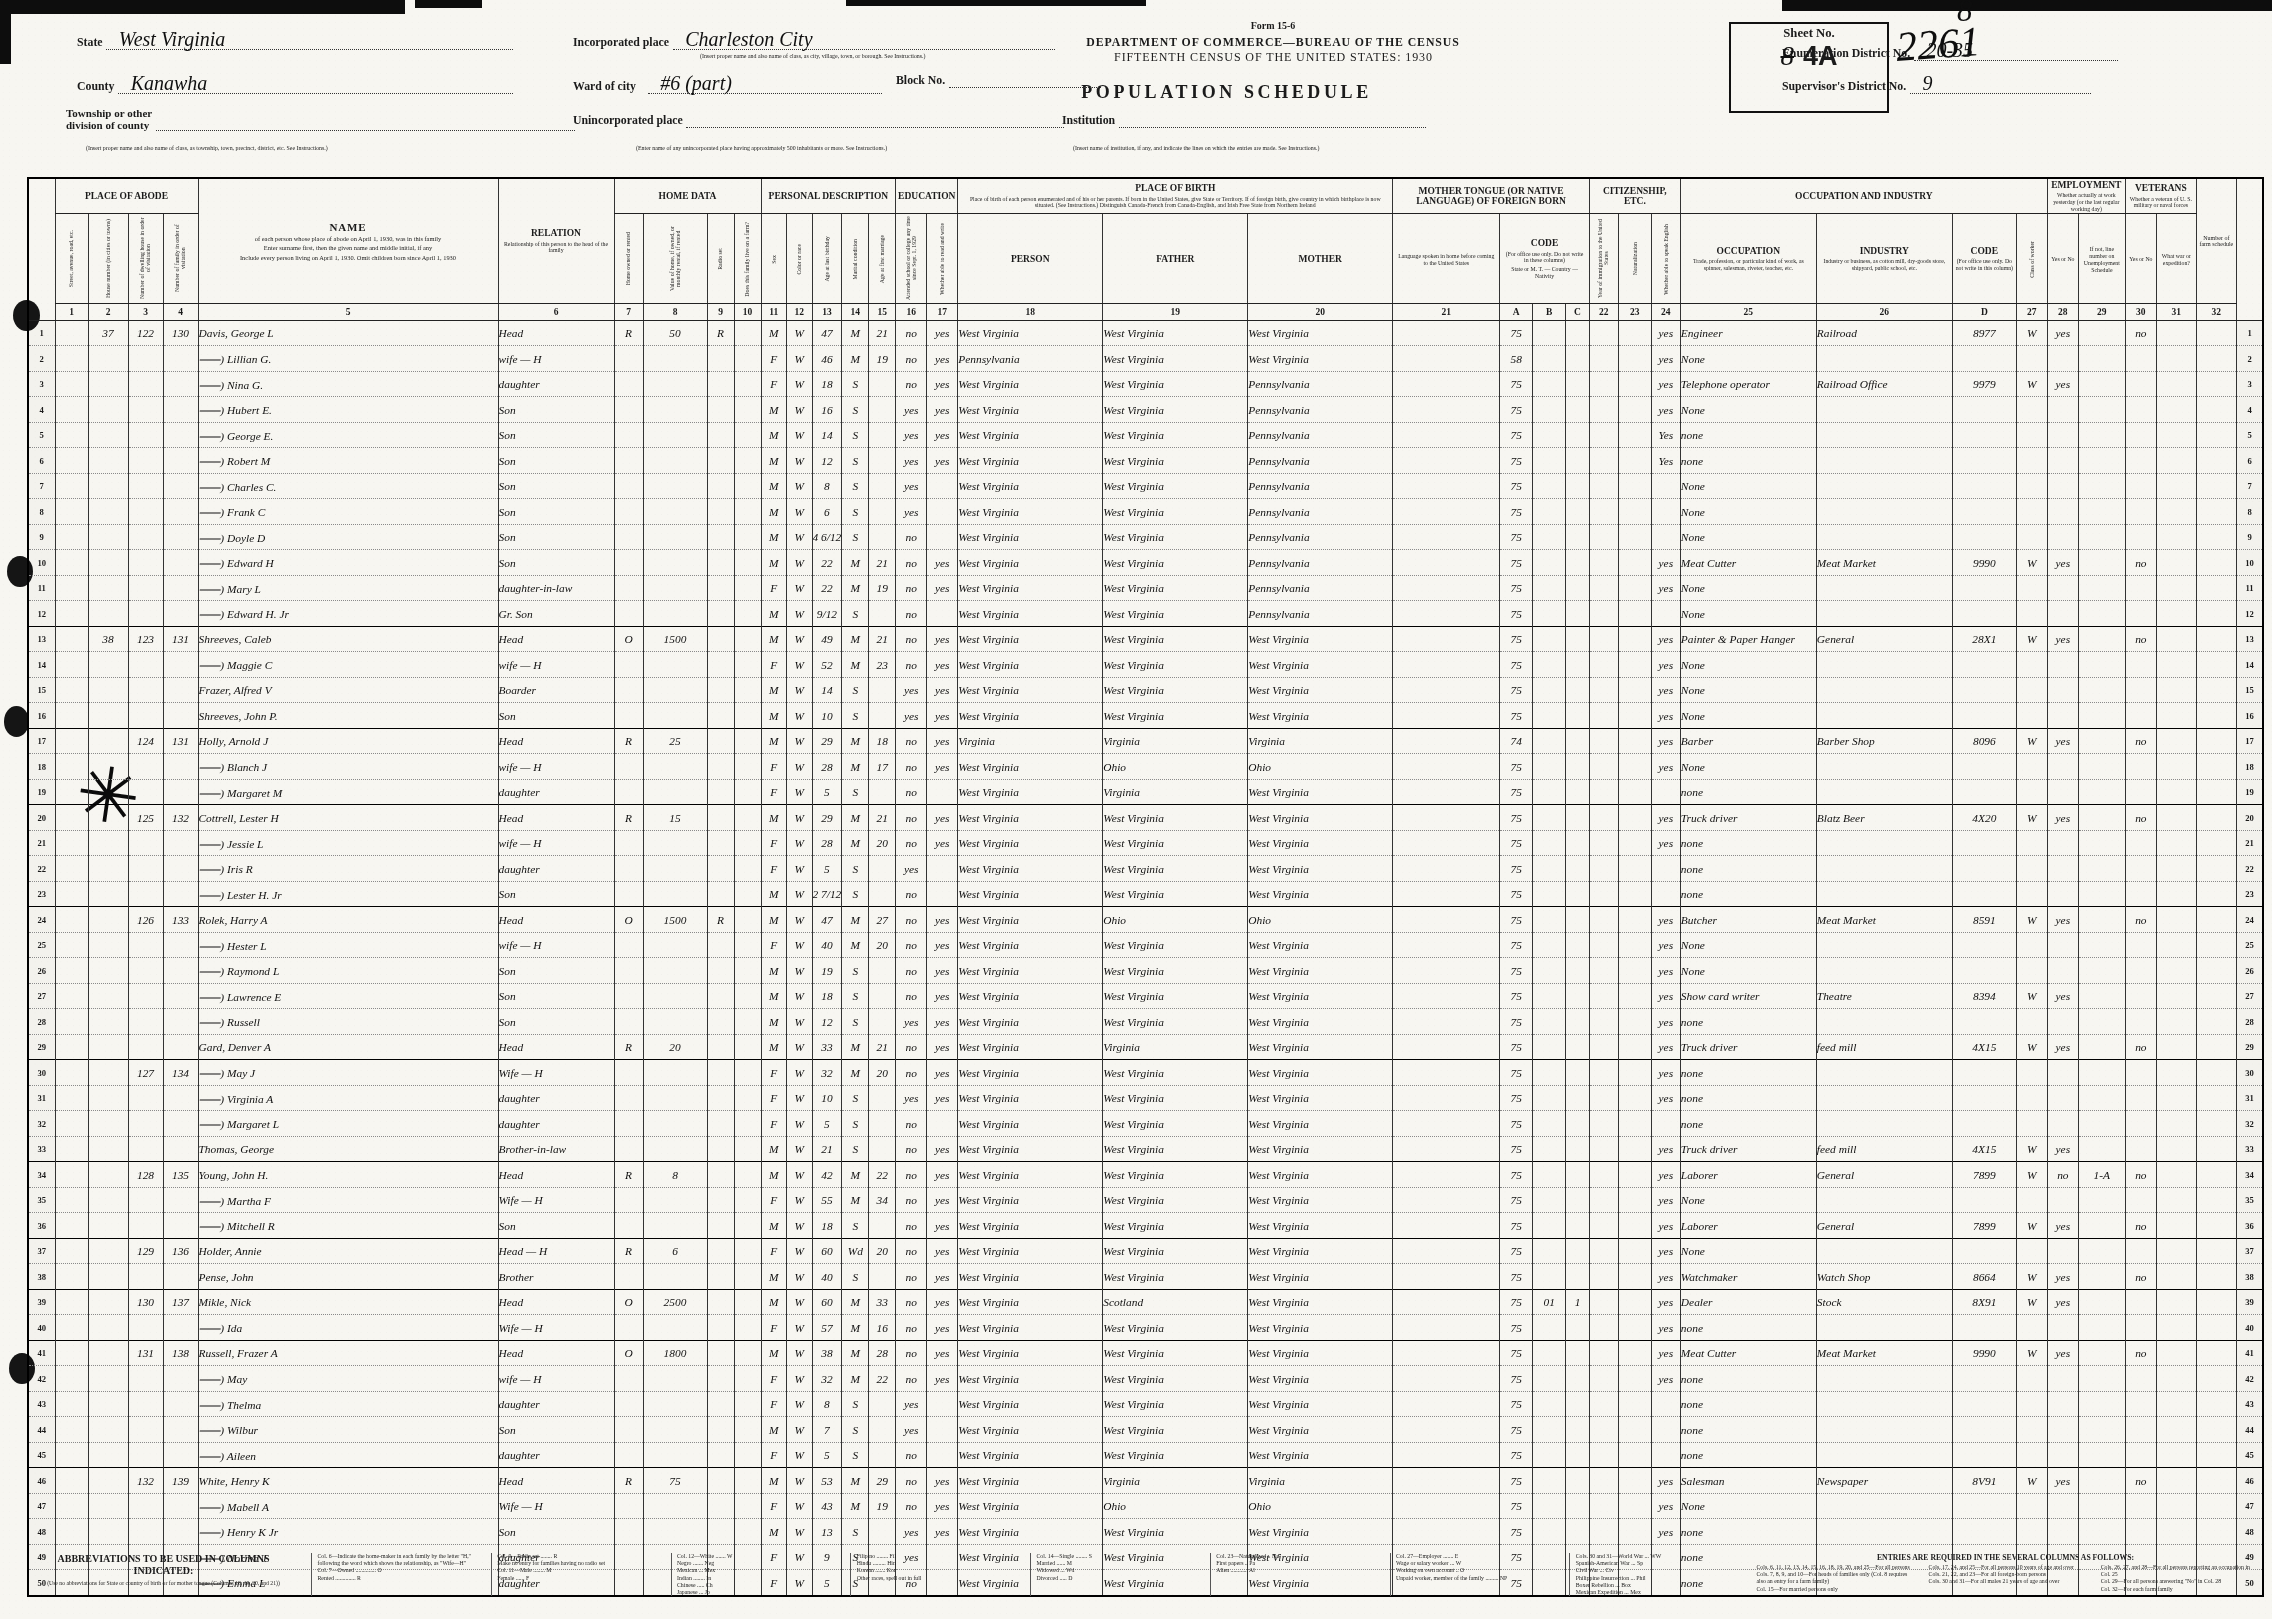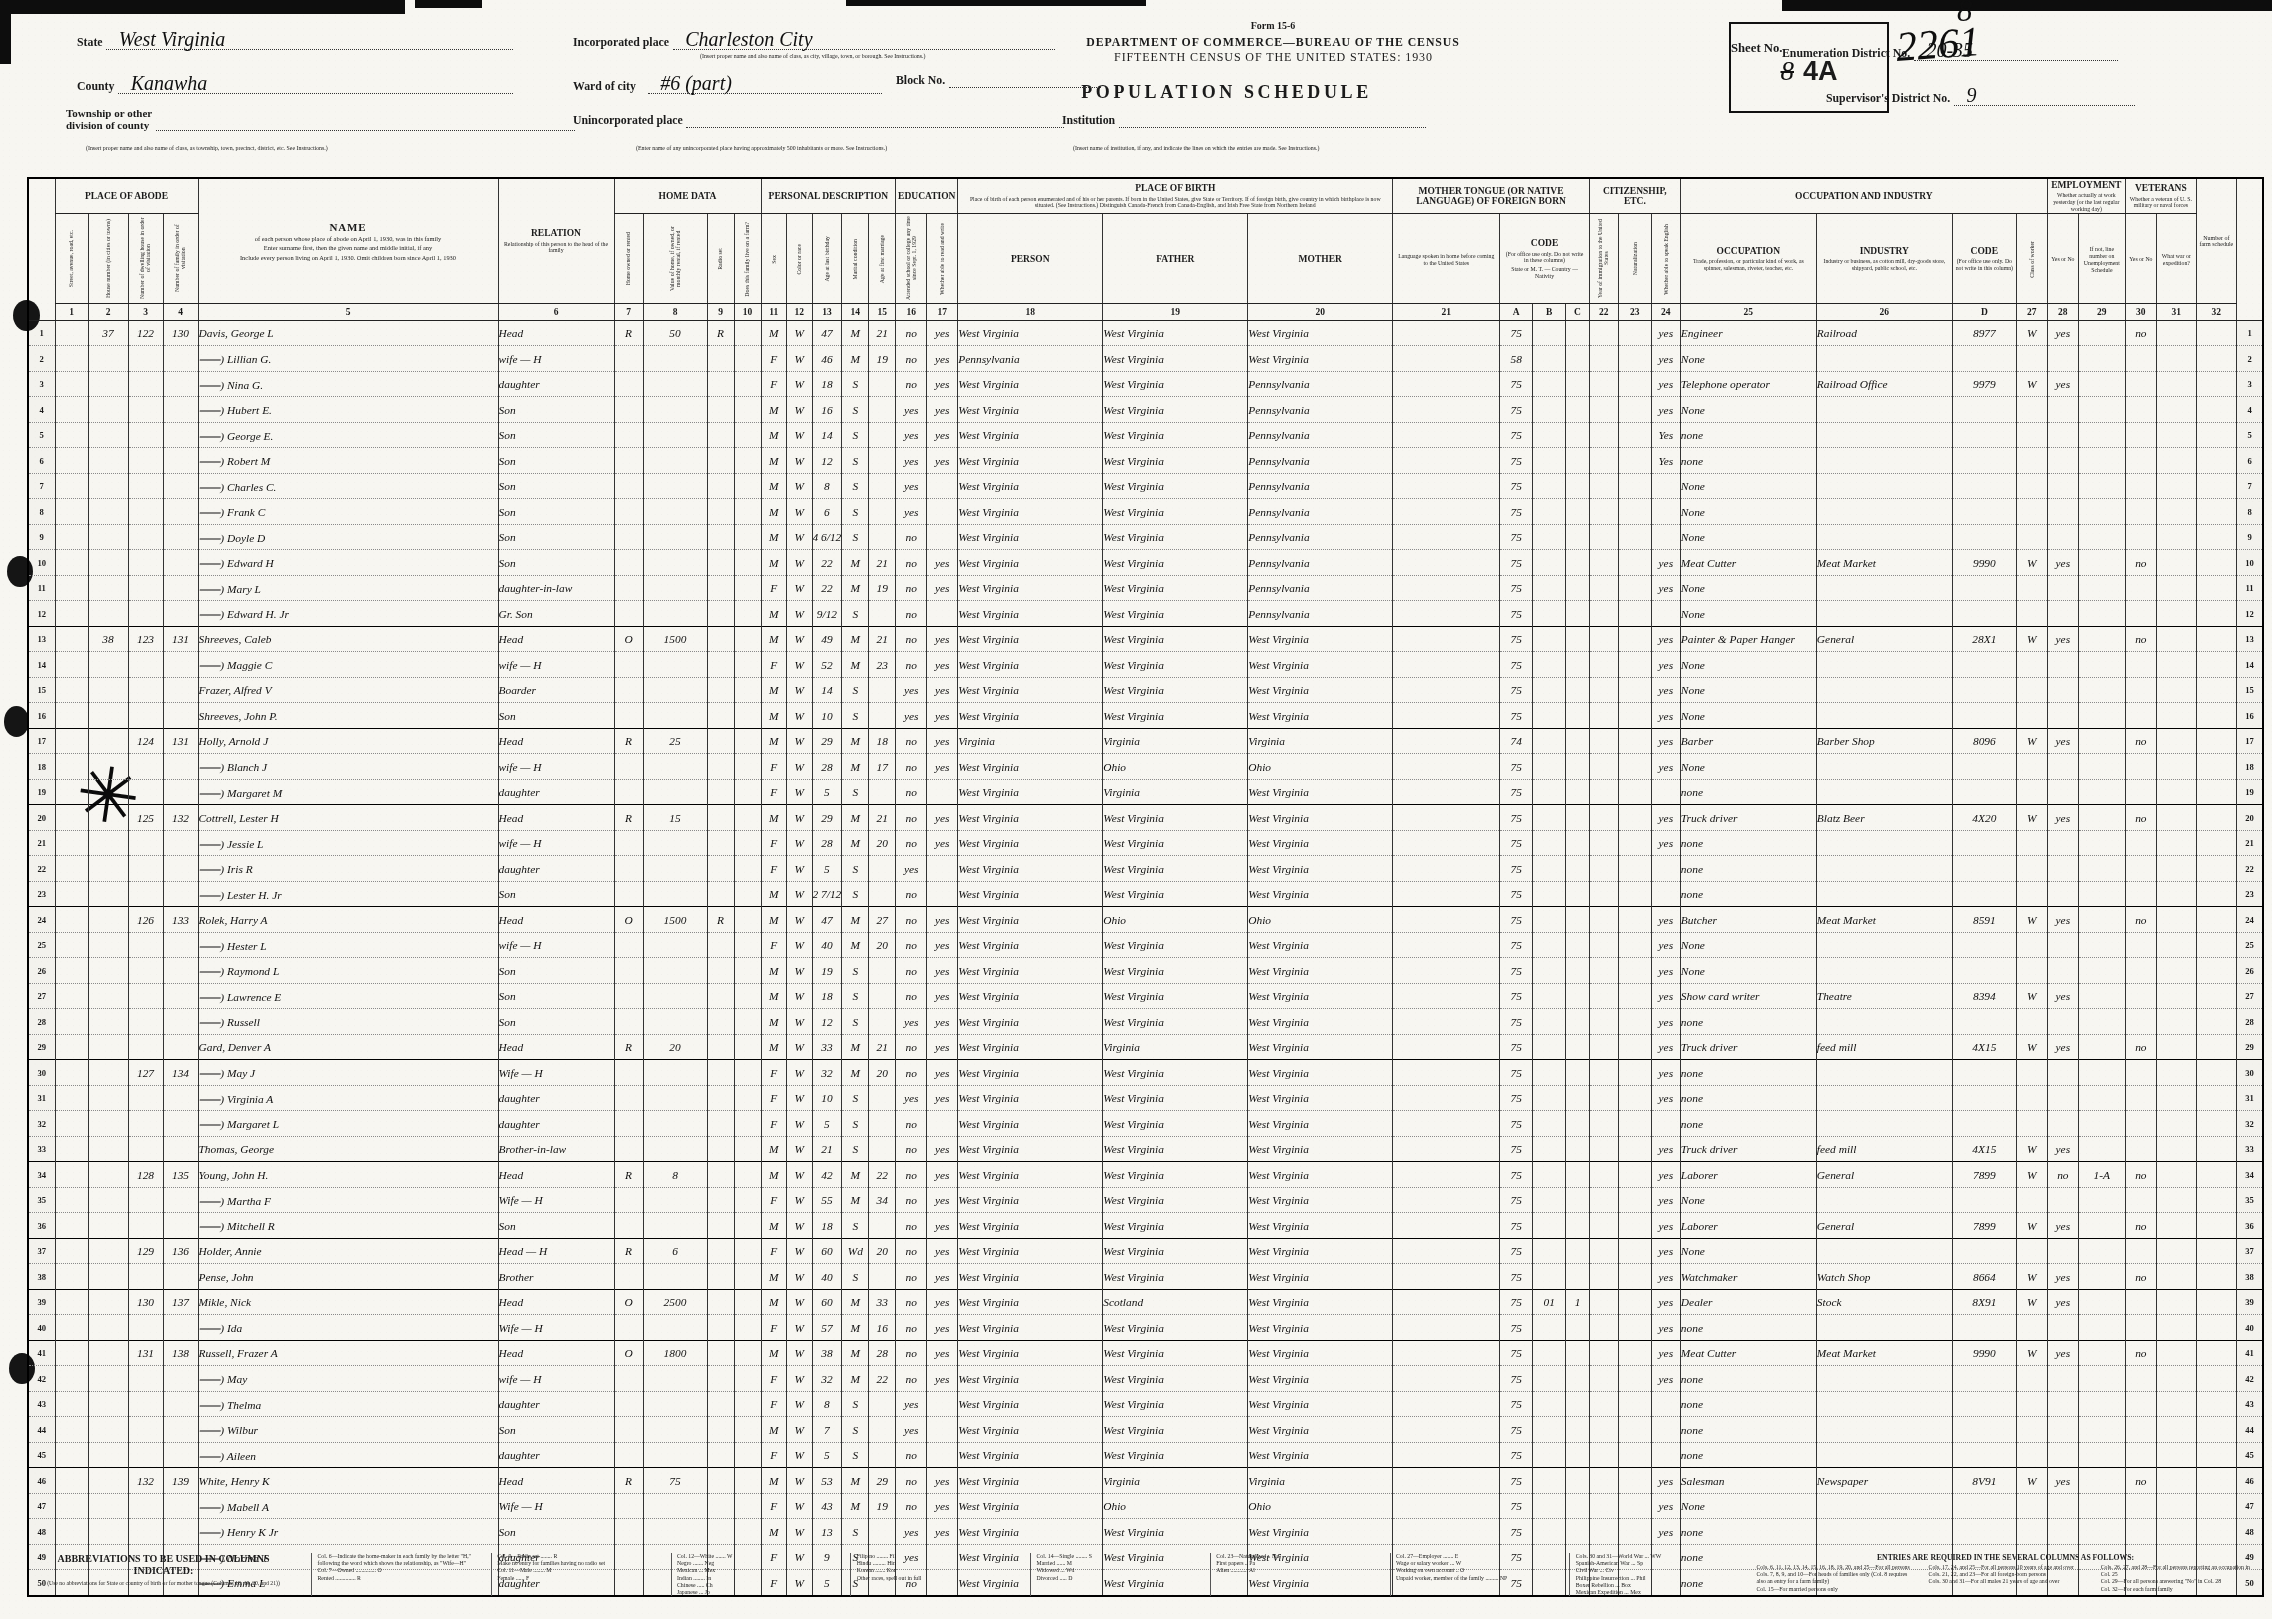--- a/index.html
+++ b/index.html
@@ -14,21 +14,21 @@
   .note{font-size:5.9px;line-height:1.1;}
   .hw{font-family:"Liberation Serif",serif;font-style:italic;color:#101010;}
   .hfield{position:absolute;display:flex;align-items:flex-end;}
   .hfield .hval{flex:1;border-bottom:0.9px dotted #333;font-size:20px;line-height:1;padding:0 7.3px 0 12.7px;white-space:nowrap;}
   .hfield .lbl{margin-right:3.6px;white-space:pre-line;}
   .title1{font-weight:bold;font-size:11.8px;letter-spacing:0.9px;}
   .title2{font-weight:normal;font-size:12px;letter-spacing:0.9px;}
   .title3{font-weight:bold;font-size:18px;letter-spacing:3.6px;}
   .formno{font-weight:bold;font-size:10px;}
   .sheetbox{position:absolute;left:1729px;top:22px;width:156px;height:87px;border:2.3px solid #111;}
-  .sheetbox .sl{font-weight:bold;font-size:12.7px;text-align:left;margin-top:17px;}
+  .sheetbox .sl{font-weight:bold;font-size:12.7px;text-align:center;margin-top:2px;}
   .sheetbox .sv{text-align:center;font-size:27px;}
   .sheetbox .struck{text-decoration:line-through;margin-right:9px;}
   .sheetbox .big{font-family:"Liberation Sans",sans-serif;font-weight:bold;font-style:normal;font-size:27px;}
   .scrawl{position:absolute;font-family:"Liberation Serif",serif;font-style:italic;color:#0e0e0e;}
   .star{position:absolute;left:76px;top:758px;font-size:76px;line-height:1;color:#0b0b0b;transform:rotate(8deg);}
 
   table.census{position:absolute;left:27px;top:177px;border-collapse:collapse;table-layout:fixed;
                border:2.3px solid #000;background:transparent;}
   table.census th,table.census td{border-left:0.9px solid #333;padding:0;overflow:hidden;}
   table.census th{border-bottom:0.9px solid #222;font-family:"Liberation Serif",serif;vertical-align:middle;}
@@ -114,21 +114,21 @@
 <div class="hfield" style="left:1062px;top:113px;width:364px;">
   <span class="lbl">Institution</span>
   <span class="hval hw"></span>
 </div>
 <div class="print note" style="left:1073px;top:145px;width:364px;">(Insert name of institution, if any, and indicate the lines on which the entries are made.   See Instructions.)</div>
 
 <div class="hfield" style="left:1782px;top:40px;width:336px;justify-content:flex-end;">
   <span class="lbl">Enumeration District No.</span>
   <span class="hval hw">20-35</span>
 </div>
-<div class="hfield" style="left:1782px;top:85px;width:309px;margin-left:44px;">
+<div class="hfield" style="left:1782px;top:73px;width:309px;">
   <span class="lbl">Supervisor's District No.</span>
   <span class="hval hw">9</span>
 </div>
 
 <div class="sheetbox">
   <div class="sl">Sheet No.</div>
   <div class="sv"><span class="hw struck">8</span><span class="big">4A</span></div>
 </div>
 <div class="scrawl" style="left:1896px;top:20px;font-size:42px;transform:rotate(-4deg);">2261</div>
 <div class="scrawl" style="left:1957px;top:-7.3px;font-size:31px;">8</div>

